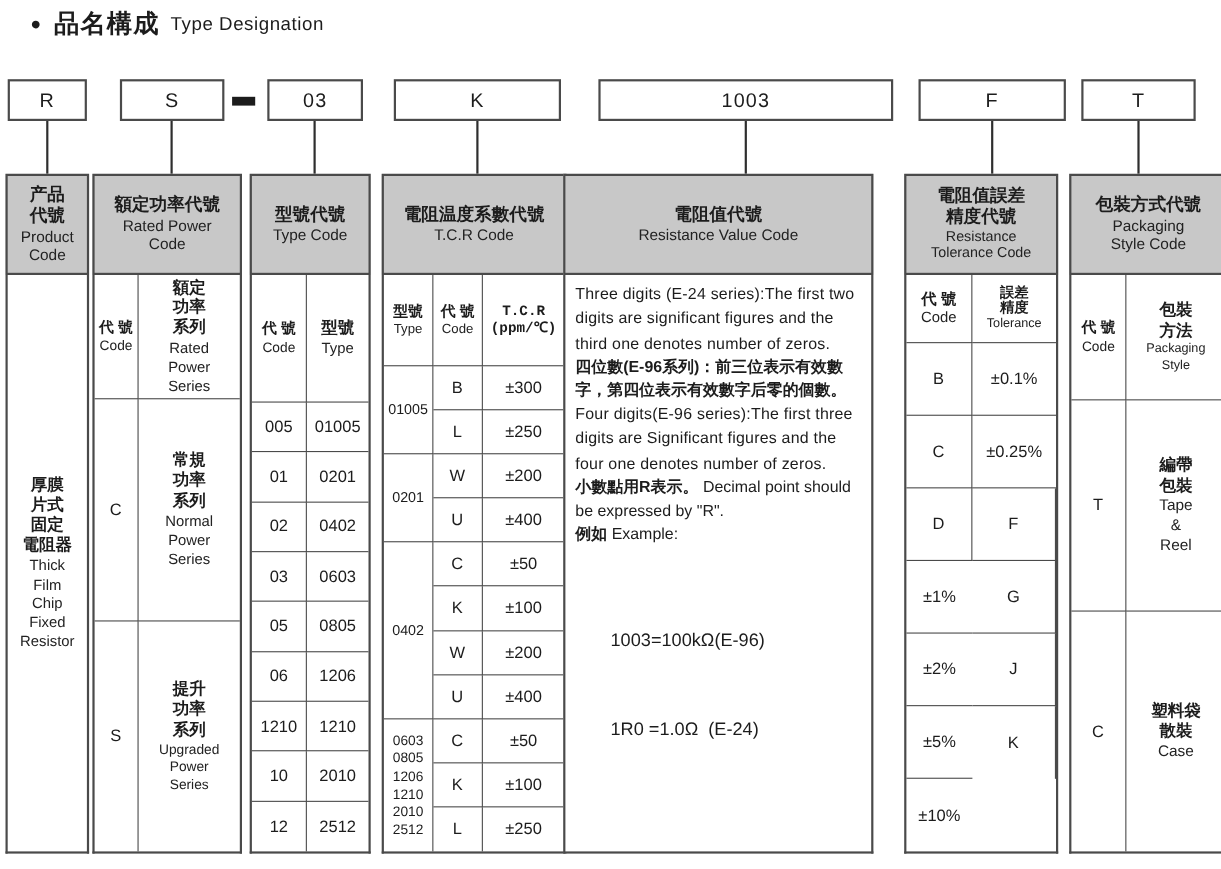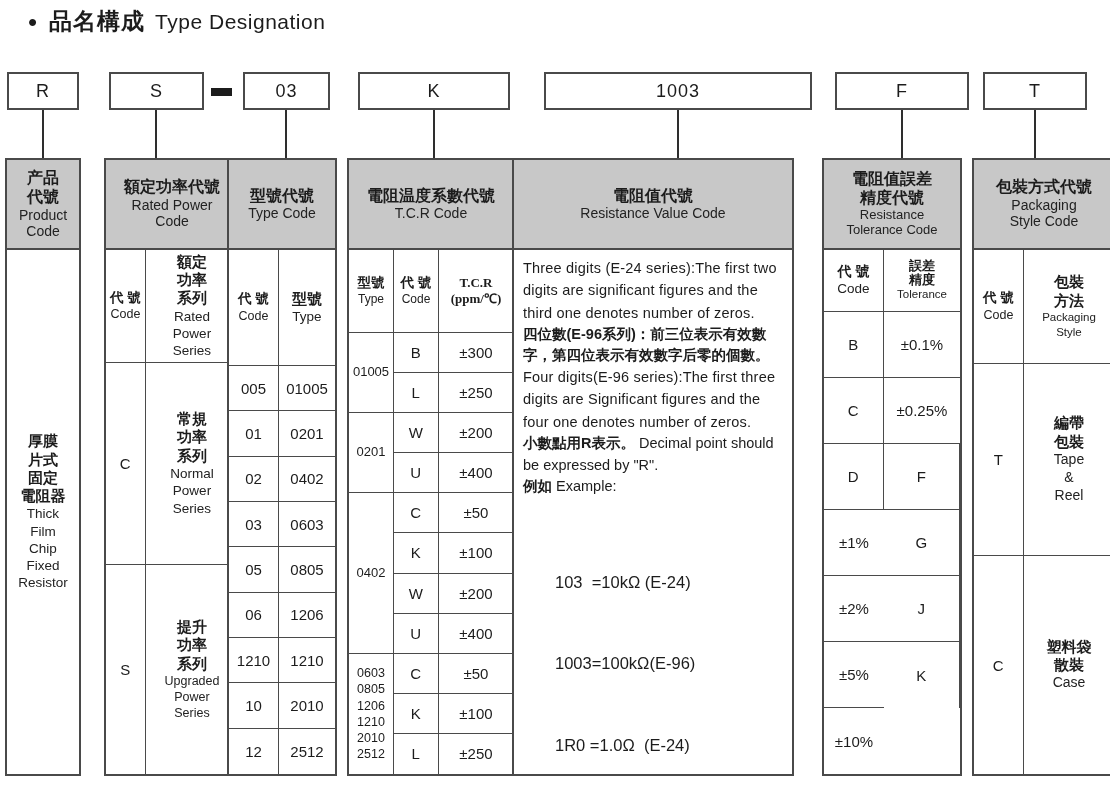--- a/index.html
+++ b/index.html
@@ -3,21 +3,21 @@
 <meta charset="utf-8">
 <style>
   html,body{margin:0;padding:0;background:#ffffff;}
   #page{position:relative;width:1110px;height:790px;background:#ffffff;overflow:hidden;
         font-family:"Liberation Sans","DejaVu Sans",sans-serif;color:#1c1c1c;}
 
   
   .title{position:absolute;left:28px;top:6px;display:flex;align-items:center;gap:10px;}
   .bullet{font-size:26px;line-height:1;margin-right:2px;}
   .t-zh{font-size:23px;font-weight:700;letter-spacing:1px;}
-  .t-en{font-size:21px;font-weight:500;letter-spacing:0.5px;}
+  .t-en{font-size:17px;font-weight:500;letter-spacing:0.5px;}
 
   
   .cbox{position:absolute;top:72px;height:38px;border:2px solid #4a4a4a;background:#fff;
         display:flex;align-items:center;justify-content:center;font-size:18px;letter-spacing:1px;box-sizing:border-box;}
   .dash{position:absolute;left:211px;top:88px;width:21px;height:8px;background:#1c1c1c;}
   .connector{position:absolute;top:110px;height:48px;width:2px;background:#2e2e2e;}
 
   
   .col{position:absolute;top:158px;box-sizing:border-box;}
   .col-header{height:92px;background:#c8c8c8;border:2px solid #4a4a4a;box-sizing:border-box;
@@ -28,21 +28,21 @@
   .grid{display:grid;width:100%;height:100%;}
   .c{border-right:1.5px solid #4a4a4a;border-bottom:1.5px solid #4a4a4a;box-sizing:border-box;
      display:flex;flex-direction:column;align-items:center;justify-content:center;text-align:center;overflow:hidden;}
   .lc{border-right:none;align-items:center;}
   .lr{border-bottom:none;}
   .zh{font-size:15px;font-weight:600;line-height:1.22;white-space:pre-line;}
   .en{font-size:13.5px;font-weight:400;line-height:1.28;white-space:pre-line;color:#222;}
   .code-txt{font-size:15px;letter-spacing:0.5px;}
   .num{font-size:15px;}
   .small-num{font-size:12.5px;line-height:1.3;white-space:pre-line;}
-  .tcr-font{font-family:Liberation Serif, serif;font-size:13px;line-height:1.25;font-weight:700;white-space:pre-line;}
+  .tcr-font{font-family:Liberation Mono, monospace;font-size:13px;line-height:1.25;font-weight:700;white-space:pre-line;}
 
   
   .rv-body{padding:7px 9px 0 9px;text-align:left;}
   .p-zh{display:block;font-weight:700;font-size:14.5px;line-height:1.42;}
   .p-zh-inline{font-weight:700;font-size:14.5px;line-height:1.5;}
   .p-en{display:block;font-size:14.5px;line-height:1.55;letter-spacing:0.2px;}
   .p-mixed{font-size:14.5px;line-height:1.5;}
   .examples{margin-top:16px;padding-left:32px;font-size:16.5px;line-height:1.65;white-space:pre;}
 </style>
 </head>
@@ -86,21 +86,21 @@
 固定
 電阻器</span>
       <span class="en">Thick
 Film
 Chip
 Fixed
 Resistor</span>
     </div>
   </div>
 
-  <div class="col" style="left:104px;width:136px">
+  <div class="col" style="left:84px;width:136px">
     <div class="col-header">
       <span class="hdr-zh">額定功率代號</span>
       <span class="hdr-en">Rated Power
 Code</span>
     </div>
     <div class="col-body">
       <div class="grid" style="grid-template-columns:40px 1fr;grid-template-rows:113px 202px 1fr;">
         <div class="c">
           <span class="zh" style="font-size:13.5px">代 號</span>
           <span class="en" style="font-size:12.5px">Code</span>
@@ -239,21 +239,20 @@
       <span class="p-en">Four digits(E-96 series):The first three digits are Significant figures and the four one denotes number of zeros.</span>
       <div class="p-mixed">
         <span class="p-zh-inline">小數點用R表示。</span>
         <span>Decimal point should be expressed by "R".</span>
       </div>
       <div class="p-mixed">
         <span class="p-zh-inline">例如</span>
         <span>Example:</span>
       </div>
       <div class="examples">
-        <div>103  =10kΩ (E-24)</div>
         <div>1003=100kΩ(E-96)</div>
         <div>1R0 =1.0Ω  (E-24)</div>
       </div>
     </div>
   </div>
 
   <div class="col" style="left:822px;width:140px">
     <div class="col-header">
       <span class="hdr-zh">電阻值誤差
 精度代號</span>

